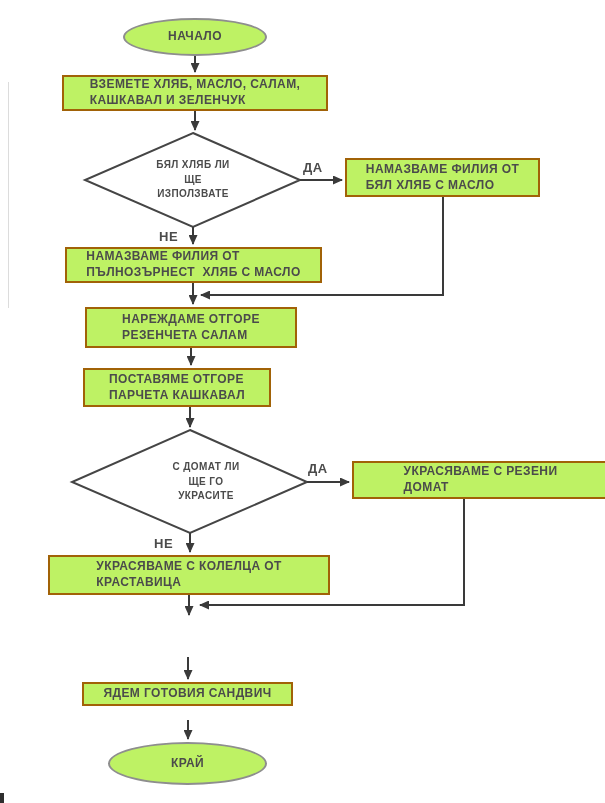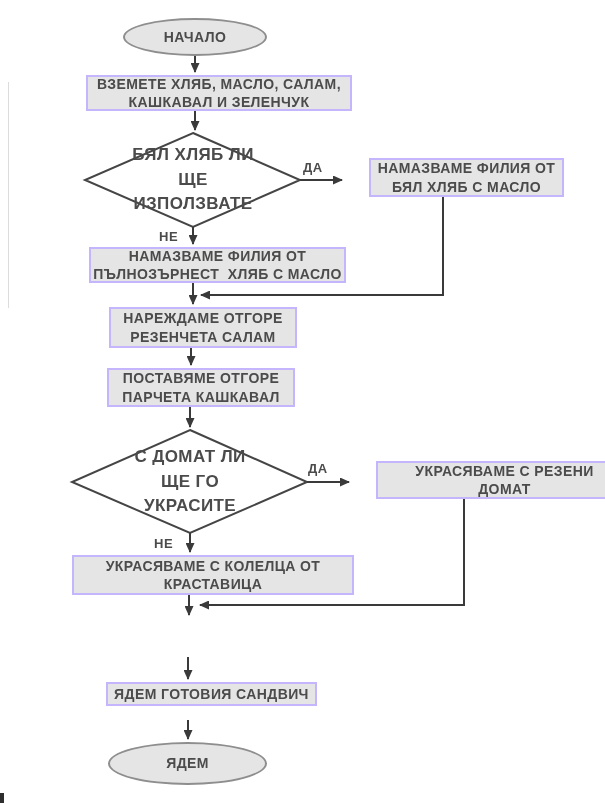--- a/index.html
+++ b/index.html
@@ -16,41 +16,41 @@
     left: 0; top: 0;
     z-index: 1;
   }
   .node {
     position: absolute;
     z-index: 2;
     box-sizing: border-box;
     display: flex;
     align-items: center;
     justify-content: center;
-    text-align: center;
+    text-align: left;
     color: #4b4b4b;
     font-weight: bold;
-    font-size: 14px;
+    font-size: 12px;
     line-height: 1.32;
     letter-spacing: 0.4px;
     white-space: pre-wrap;
-    background: #e5e5e5;
+    background: #bef264;
   }
-  .process   { border: 2px solid #c4b5fd; margin-left: 24px; }
+  .process   { border: 2px solid #a16207; }
   .terminator{ border: 2px solid #8e8e8e; border-radius: 50%; }
   .decision-text {
     position: absolute;
     z-index: 2;
     display: flex;
     align-items: center;
     justify-content: center;
     text-align: center;
     color: #4b4b4b;
     font-weight: bold;
-    font-size: 17px;
+    font-size: 10px;
     line-height: 1.45;
     letter-spacing: 0.4px;
     white-space: pre-wrap;
     background: transparent;
   }
   .edge-label {
     position: absolute;
     z-index: 3;
     color: #4b4b4b;
     font-weight: bold;
@@ -114,40 +114,40 @@
   <div class="decision-text" style="left:113px; top:146px; width:160px; height:68px;">БЯЛ ХЛЯБ ЛИ
 ЩЕ
 ИЗПОЛЗВАТЕ</div>
 
   <div class="node process" style="left:345px; top:158px; width:195px; height:39px;">НАМАЗВАМЕ ФИЛИЯ ОТ
 БЯЛ ХЛЯБ С МАСЛО</div>
 
   <div class="node process" style="left:65px; top:247px; width:257px; height:36px;">НАМАЗВАМЕ ФИЛИЯ ОТ
 ПЪЛНОЗЪРНЕСТ  ХЛЯБ С МАСЛО</div>
 
-  <div class="node process" style="left:85px; top:307px; width:188px; height:41px;">НАРЕЖДАМЕ ОТГОРЕ
+  <div class="node process" style="left:85px; top:307px; width:212px; height:41px;">НАРЕЖДАМЕ ОТГОРЕ
 РЕЗЕНЧЕТА САЛАМ</div>
 
   <div class="node process" style="left:83px; top:368px; width:188px; height:39px;">ПОСТАВЯМЕ ОТГОРЕ
 ПАРЧЕТА КАШКАВАЛ</div>
 
-  <div class="decision-text" style="left:110px; top:448px; width:160px; height:68px;">С ДОМАТ ЛИ
+  <div class="decision-text" style="left:126px; top:448px; width:160px; height:68px;">С ДОМАТ ЛИ
 ЩЕ ГО
 УКРАСИТЕ</div>
 
   <div class="node process" style="left:352px; top:461px; width:257px; height:38px;">УКРАСЯВАМЕ С РЕЗЕНИ
 ДОМАТ</div>
 
   <div class="node process" style="left:48px; top:555px; width:282px; height:40px;">УКРАСЯВАМЕ С КОЛЕЛЦА ОТ
 КРАСТАВИЦА</div>
 
 
   <div class="node process" style="left:82px; top:682px; width:211px; height:24px;">ЯДЕМ ГОТОВИЯ САНДВИЧ</div>
 
-  <div class="node terminator" style="left:108px; top:742px; width:159px; height:43px;">ЯДЕМ</div>
+  <div class="node terminator" style="left:108px; top:742px; width:159px; height:43px;">КРАЙ</div>
 
   <div class="edge-label" style="left:303px; top:160px;">ДА</div>
 
   <div class="edge-label" style="left:159px; top:229px;">НЕ</div>
 
   <div class="edge-label" style="left:308px; top:461px;">ДА</div>
 
   <div class="edge-label" style="left:154px; top:536px;">НЕ</div>
 
 </div>

